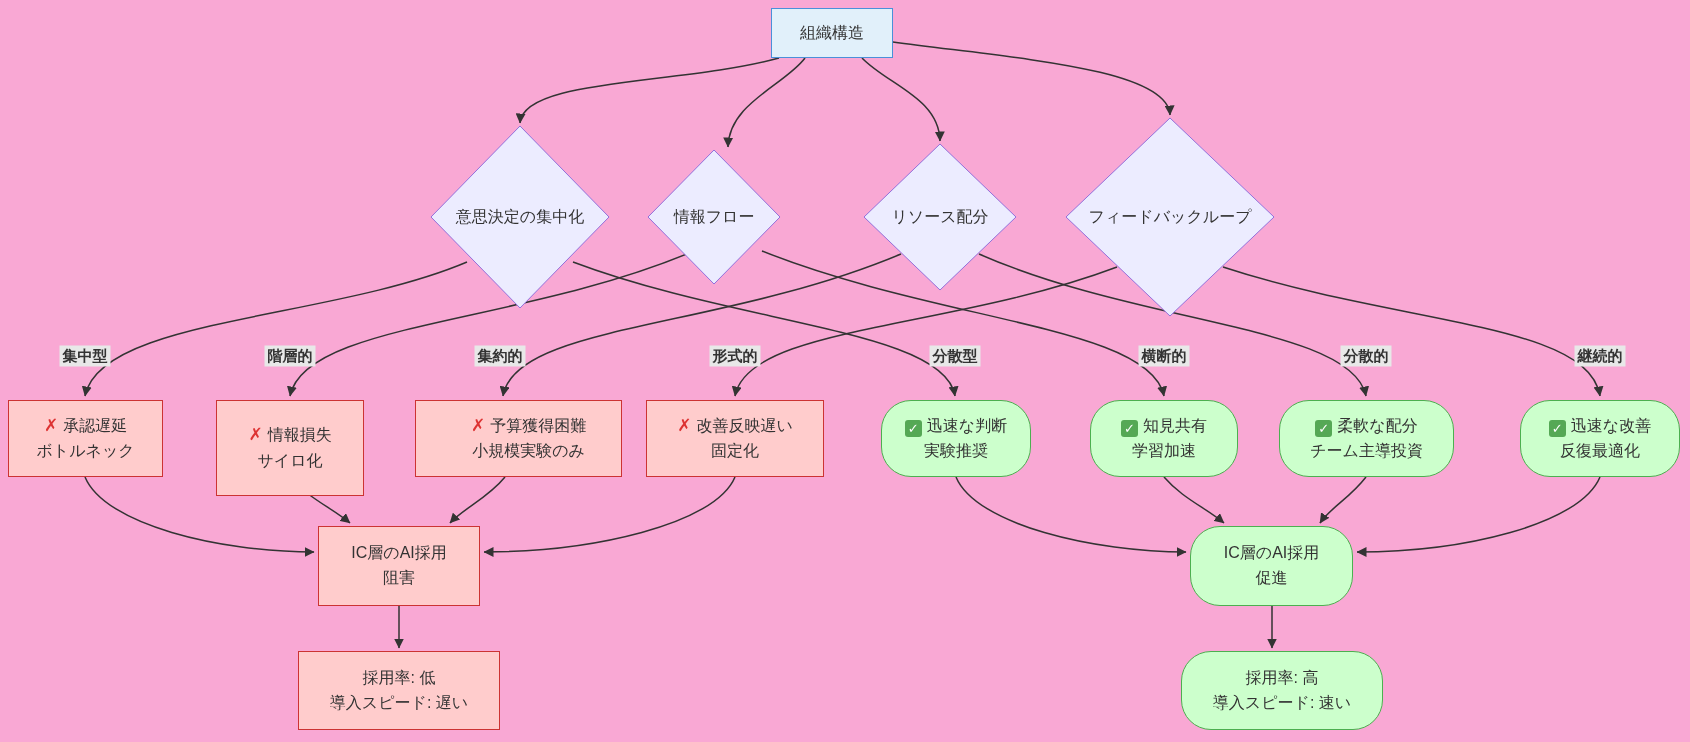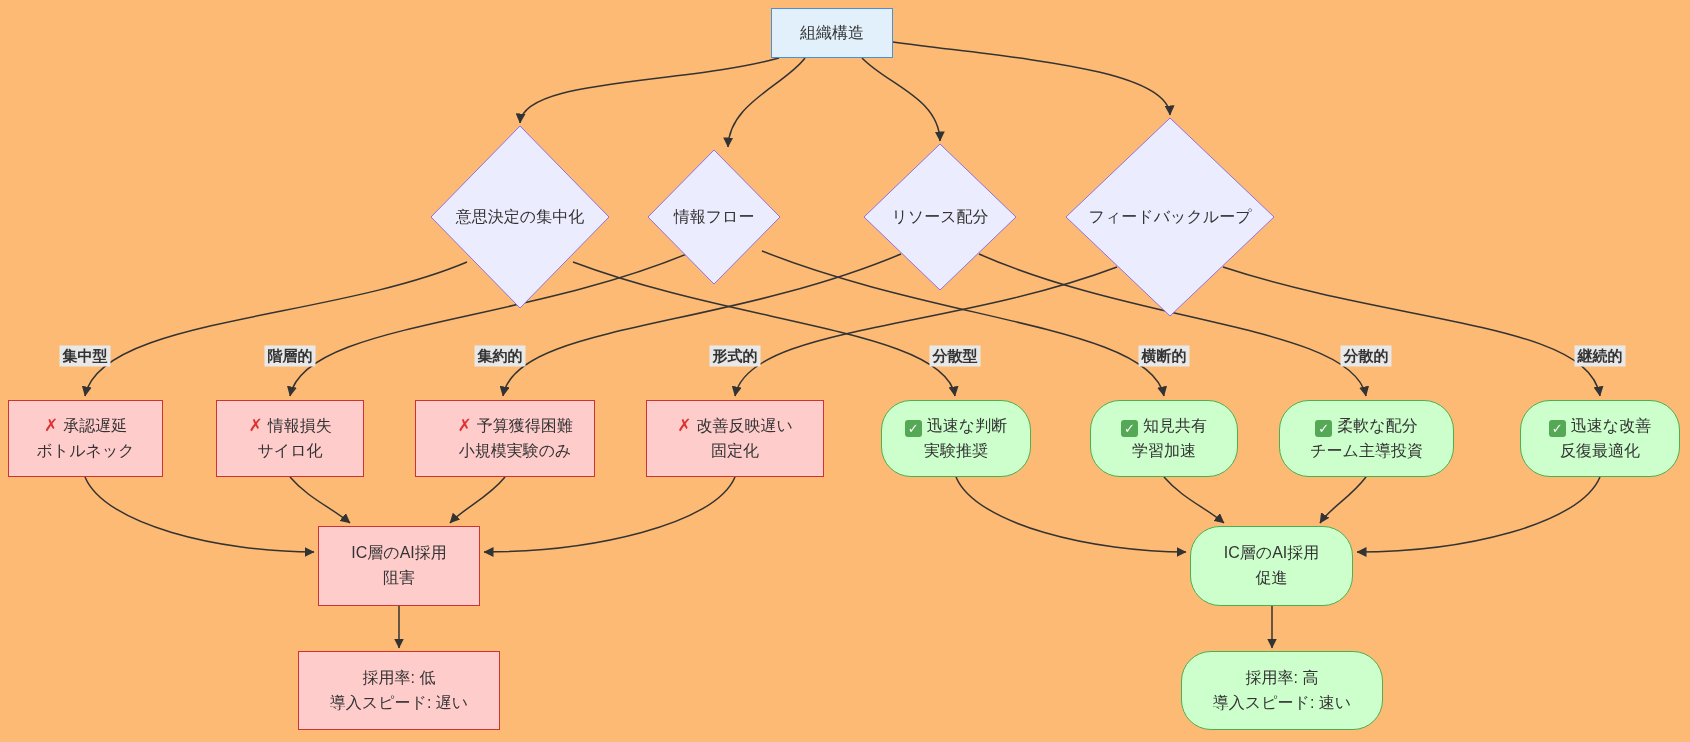--- a/index.html
+++ b/index.html
@@ -1,17 +1,17 @@
 <!DOCTYPE html>
 <html style="--root-fill: #e1f0fa; --root-stroke: #4a90d9; --decision-fill: #ececff; --decision-stroke: #9370db; --negative-fill: #ffcccc; --negative-stroke: #cc3333; --positive-fill: #ccffcc; --positive-stroke: #4caf50; --edge-color: #333333; --label-bg: #e8e8e8; --text-color: #333333; --cross-color: #dd3333; --check-bg: #55a855;"><head>
 <meta charset="utf-8">
 <style>
   html,body{margin:0;padding:0;background:#ffffff;}
   .canvas{
-    position:relative;width:1690px;height:742px;background:#fdba74;overflow:hidden;
+    position:relative;width:1690px;height:742px;background:#f9a8d4;overflow:hidden;
     font-family:"Liberation Sans","DejaVu Sans",sans-serif;color:var(--text-color,#333);
   }
   svg.edges{position:absolute;left:0;top:0;width:1690px;height:742px;}
   svg.edges path.edge{fill:none;stroke:var(--edge-color);stroke-width:1.5;}
   .node{position:absolute;display:flex;flex-direction:column;align-items:center;justify-content:center;
         text-align:center;font-size:16px;line-height:1.55;box-sizing:border-box;}
   .rect-node{border-style:solid;border-width:1.5px;}
   .root-node{background:var(--root-fill);border-color:var(--root-stroke);}
   .neg{background:var(--negative-fill);border-color:var(--negative-stroke);}
   .pos{background:var(--positive-fill);border-color:var(--positive-stroke);border-radius:30px;}
@@ -101,25 +101,25 @@
   <div class="edge-label" style="left:735px;top:356px;">形式的</div>
   <div class="edge-label" style="left:955px;top:356px;">分散型</div>
   <div class="edge-label" style="left:1164px;top:356px;">横断的</div>
   <div class="edge-label" style="left:1366px;top:356px;">分散的</div>
   <div class="edge-label" style="left:1600px;top:356px;">継続的</div>
 
   <div class="node rect-node neg" style="left:8px;top:400px;width:155px;height:77px;">
     <span class="line"><span class="icon-cross">✗</span><span>承認遅延</span></span>
     <span class="line">ボトルネック</span>
   </div>
-  <div class="node rect-node neg" style="left:216px;top:400px;width:148px;height:77px;">
+  <div class="node rect-node neg" style="left:216px;top:400px;width:148px;height:96px;">
     <span class="line"><span class="icon-cross">✗</span><span>情報損失</span></span>
     <span class="line">サイロ化</span>
   </div>
-  <div class="node rect-node neg" style="left:415px;top:400px;width:180px;height:77px;padding-left:20px;">
+  <div class="node rect-node neg" style="left:415px;top:400px;width:207px;height:77px;padding-left:20px;">
     <span class="line"><span class="icon-cross">✗</span><span>予算獲得困難</span></span>
     <span class="line">小規模実験のみ</span>
   </div>
   <div class="node rect-node neg" style="left:646px;top:400px;width:178px;height:77px;">
     <span class="line"><span class="icon-cross">✗</span><span>改善反映遅い</span></span>
     <span class="line">固定化</span>
   </div>
 
   <div class="node rect-node pos" style="left:881px;top:400px;width:150px;height:77px;">
     <span class="line"><span class="icon-check">✓</span><span>迅速な判断</span></span>

